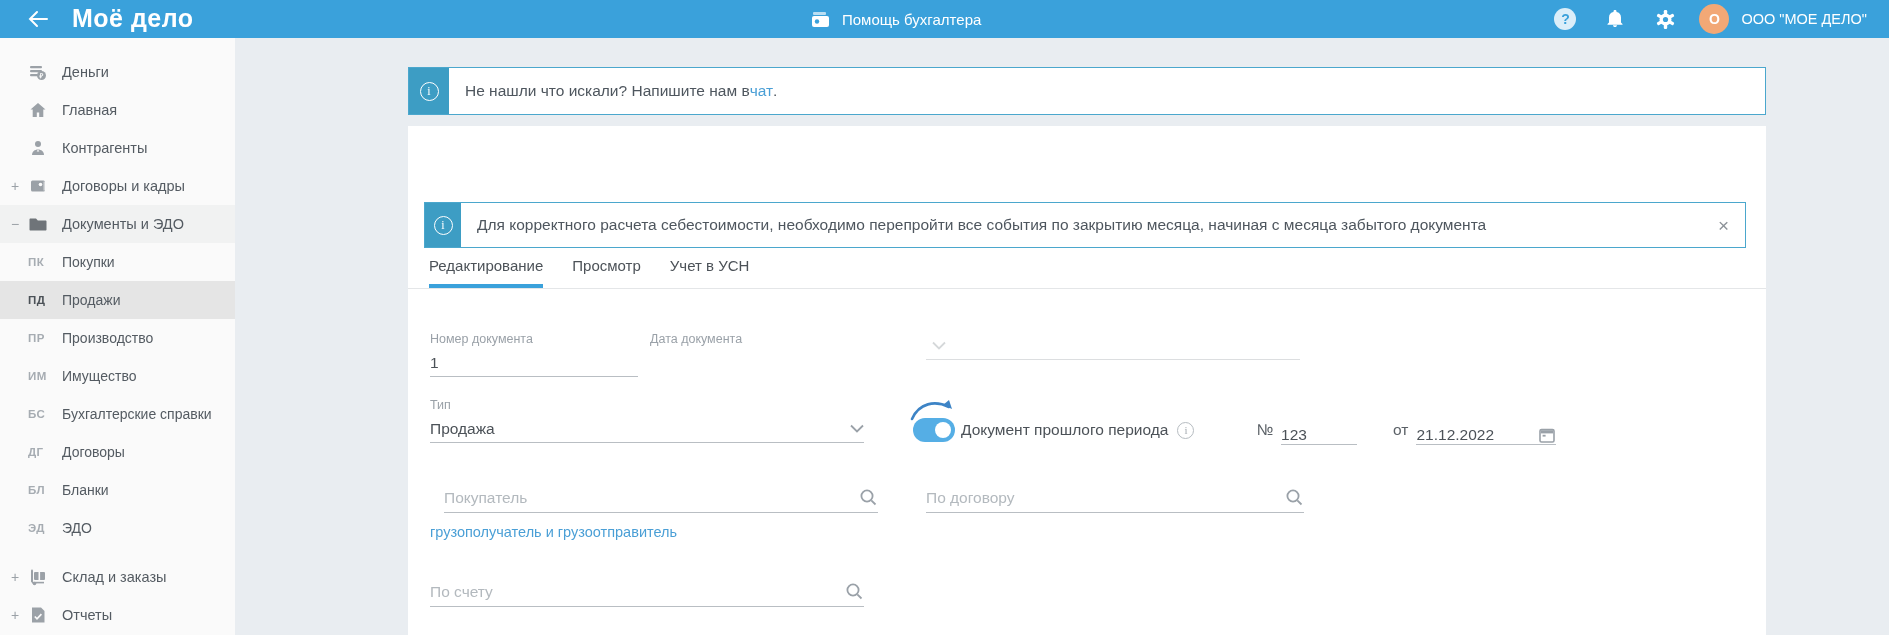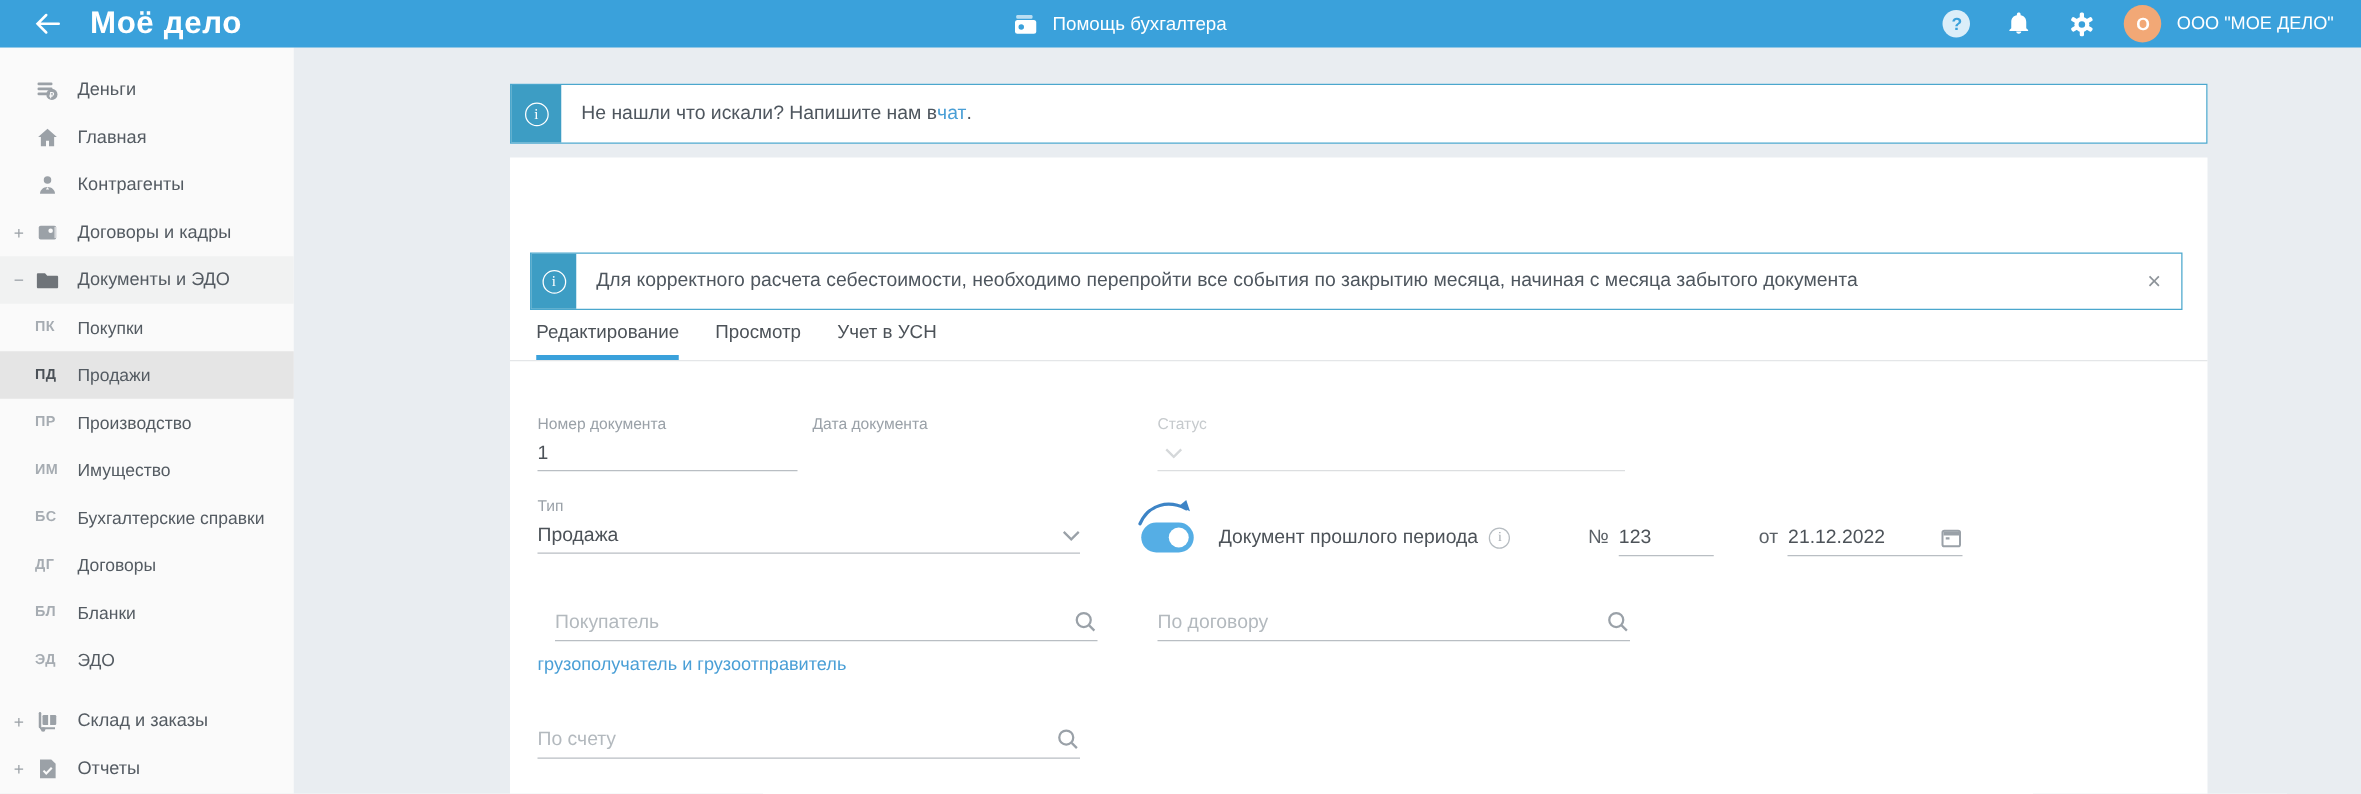--- a/index.html
+++ b/index.html
@@ -84,26 +84,26 @@
   .search-field .control{display:flex;align-items:center;height:30px;border-bottom:1px solid var(--underline);font-size:15.5px}
   .search-field input{border:none;outline:none;background:transparent;font:inherit;color:var(--txt-dark);width:100%}
   .search-field input::placeholder,.field input::placeholder{color:var(--txt-placeholder);opacity:1}
   .ctl-icon{flex:0 0 auto;margin-left:6px;display:flex;align-items:center;cursor:pointer}
   .cargo-link{position:absolute;left:22px;top:398px;font-size:14.5px;color:var(--link-blue);cursor:pointer}
   
   .toggle-row{position:absolute;left:505px;top:284px;height:40px;display:flex;align-items:center}
   .toggle{position:relative;width:42px;height:24px;border-radius:12px;background:var(--toggle-blue);cursor:pointer;flex:0 0 auto}
   .toggle .knob{position:absolute;right:4px;top:4px;width:16px;height:16px;border-radius:50%;background:#fff}
   .toggle .arrow{position:absolute;left:-4px;top:-21px}
-  .toggle-label{margin-left:20px;font-size:15.5px;color:var(--txt-dark);white-space:nowrap}
+  .toggle-label{margin-left:6px;font-size:15.5px;color:var(--txt-dark);white-space:nowrap}
   .tip-circle{margin-left:9px;width:17px;height:17px;border-radius:50%;border:1.5px solid #b6bcc1;color:#a6acb2;
     font-size:11px;display:flex;align-items:center;justify-content:center;cursor:pointer;
     font-family:"Liberation Serif",serif}
   .mini-label{font-size:15.5px;color:#5a6066;flex:0 0 auto}
-  .mini-input{display:flex;align-items:center;height:30px;border-bottom:1px solid var(--underline);margin-left:8px}
+  .mini-input{display:flex;align-items:flex-end;height:30px;border-bottom:1px solid var(--underline);margin-left:8px}
   .mini-input input{border:none;outline:none;background:transparent;font-size:15.5px;color:var(--txt-dark);width:100%}
   svg{display:block}
 </style>
 </head>
 <body>
 
 <div class="header">
   <span class="back-arrow">
     <svg width="24" height="22" viewBox="0 0 24 22">
         <path d="M21 11H4 M11 4l-7 7 7 7" stroke="#fff" stroke-width="2" fill="none" stroke-linecap="round"></path>
@@ -307,21 +307,20 @@
     <div class="control">
         <input value="1" style="">
       </div>
   </div>
 
   <div class="field" style="left:242px;top:206px;width:213px">
     <div class="flabel">Дата документа</div>
   </div>
 
   <div class="field disabled" style="left:518px;top:206px;width:374px">
-    <div class="flabel">Статус</div>
     <div class="control">
       <span class="ctl-icon">
         <svg width="14" height="9" viewBox="0 0 14 9">
             <path d="M1 1.5l6 6 6-6" stroke="#d5d8da" stroke-width="1.8" fill="none"></path>
           </svg>
       </span>
     </div>
   </div>
 
   <div class="field" style="left:22px;top:272px;width:434px">

